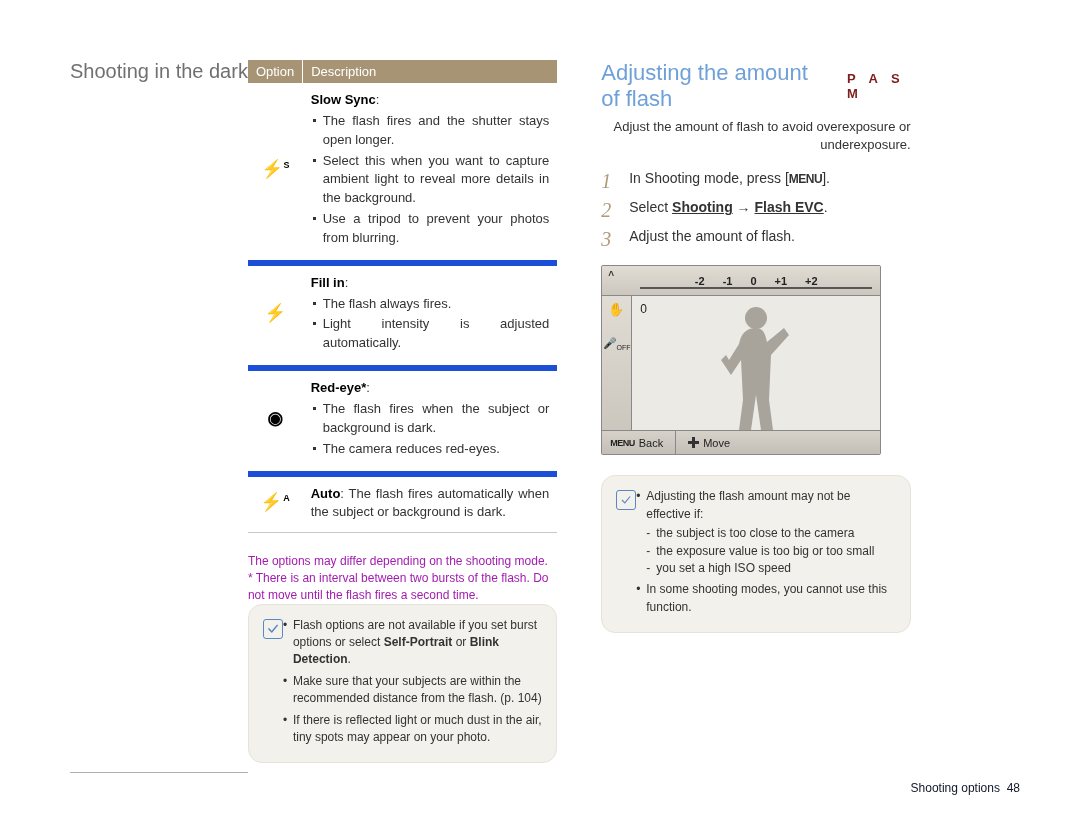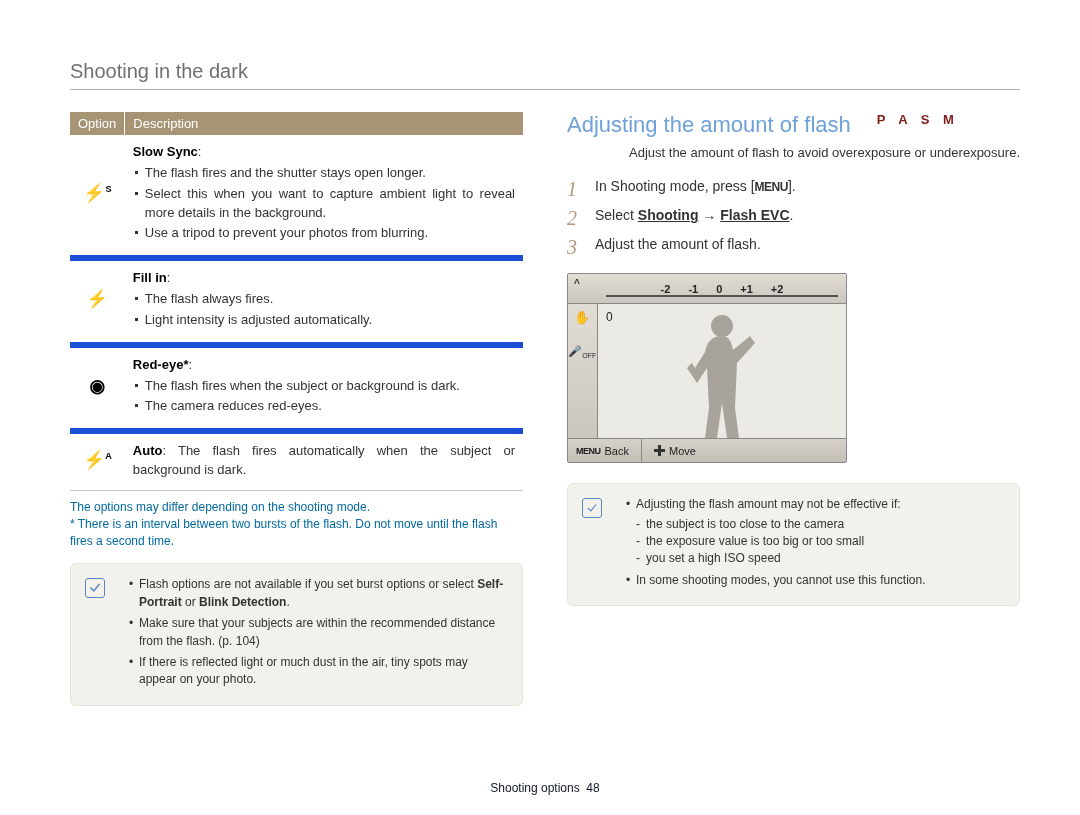--- a/index.html
+++ b/index.html
@@ -10,21 +10,21 @@
     color: #333;
     background: #fff;
     width: 1080px;
     height: 815px;
     position: relative;
     -webkit-font-smoothing: antialiased;
   }
   .page {
     padding: 60px 60px 20px 70px;
     display: flex;
-    flex-direction: column;
+    flex-direction: row;
     height: 100%;
   }
   .page-title {
     font-size: 20px;
     font-weight: 300;
     color: #707070;
     letter-spacing: 0px;
     border-bottom: 1px solid #b0b0b0;
     padding-bottom: 6px;
     margin-bottom: 22px;
@@ -75,32 +75,32 @@
   }
   ul.inner li::before {
     content: "";
     position: absolute;
     left: 2px; top: 7px;
     width: 3px; height: 3px;
     background: #333;
   }
   .table-notes {
     font-size: 12px;
-    color: #0369a1;
-    margin-top: 8px;
+    color: #a21caf;
+    margin-top: 20px;
     line-height: 1.4;
   }
   .note-box {
     background: #f3f1eb;
     border: 1px solid #e6e3da;
-    border-radius: 6px;
+    border-radius: 14px;
     padding: 12px 14px 12px 14px;
-    margin-top: 14px;
+    margin-top: 0;
     display: flex;
-    gap: 24px;
+    gap: 0;
     font-size: 12px;
     color: #333;
     line-height: 1.45;
   }
   .note-icon {
     width: 20px; height: 20px;
     border: 1px solid #5b87c7;
     border-radius: 3px;
     color: #5b87c7;
     display:flex; align-items:center; justify-content:center;
@@ -118,21 +118,21 @@
     content:"•"; position:absolute; left:0; top:0; color:#333;
   }
   ul.sub-dash { list-style:none; padding:0; margin:2px 0 0 0;}
   ul.sub-dash li { position:relative; padding-left:10px;}
   ul.sub-dash li::before { content:"-"; position:absolute; left:0; top:0;}
   .section-title {
     font-size: 22px;
     color: #6fa1d9;
     font-weight: 400;
     margin: 0 0 6px 0;
-    display:flex; align-items:flex-start; gap:26px;
+    display:flex; align-items:center; gap:26px;
   }
   .mode-icons {
     font-family: Arial, sans-serif;
     font-size: 13px;
     color: #7f1d1d;
     letter-spacing: 5px;
     font-weight: bold;
   }
   .section-intro { font-size: 13px; line-height:1.4; margin-bottom:14px;text-align:right;}
   ol.steps {

